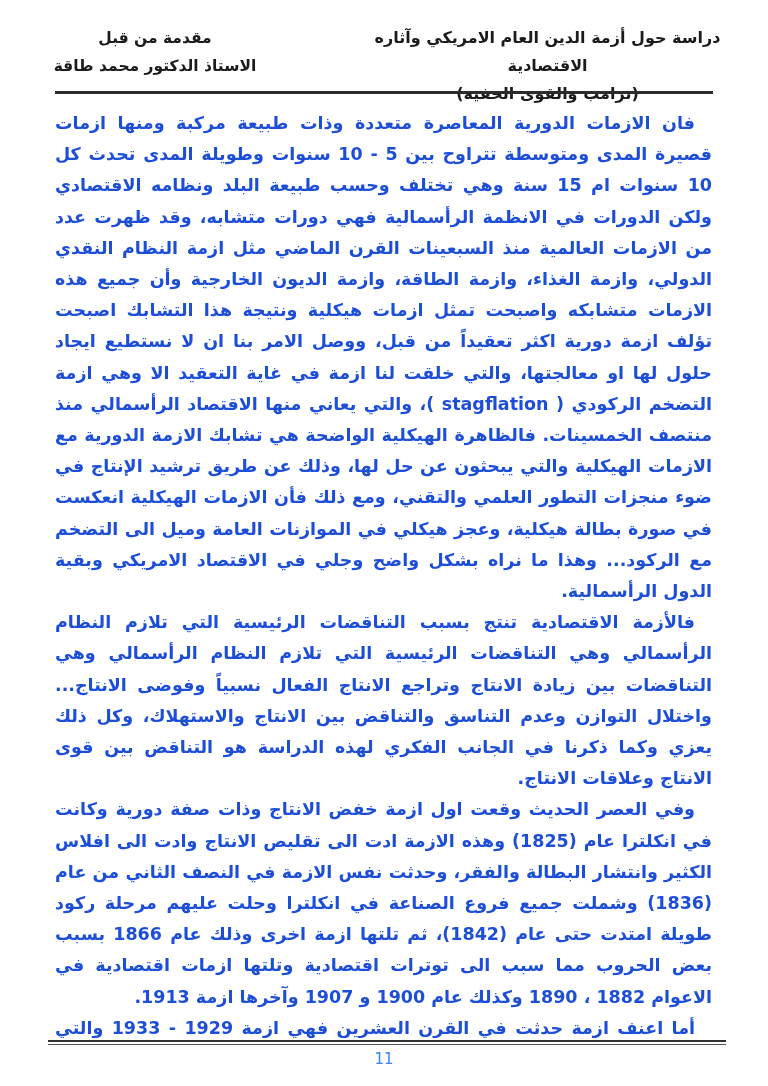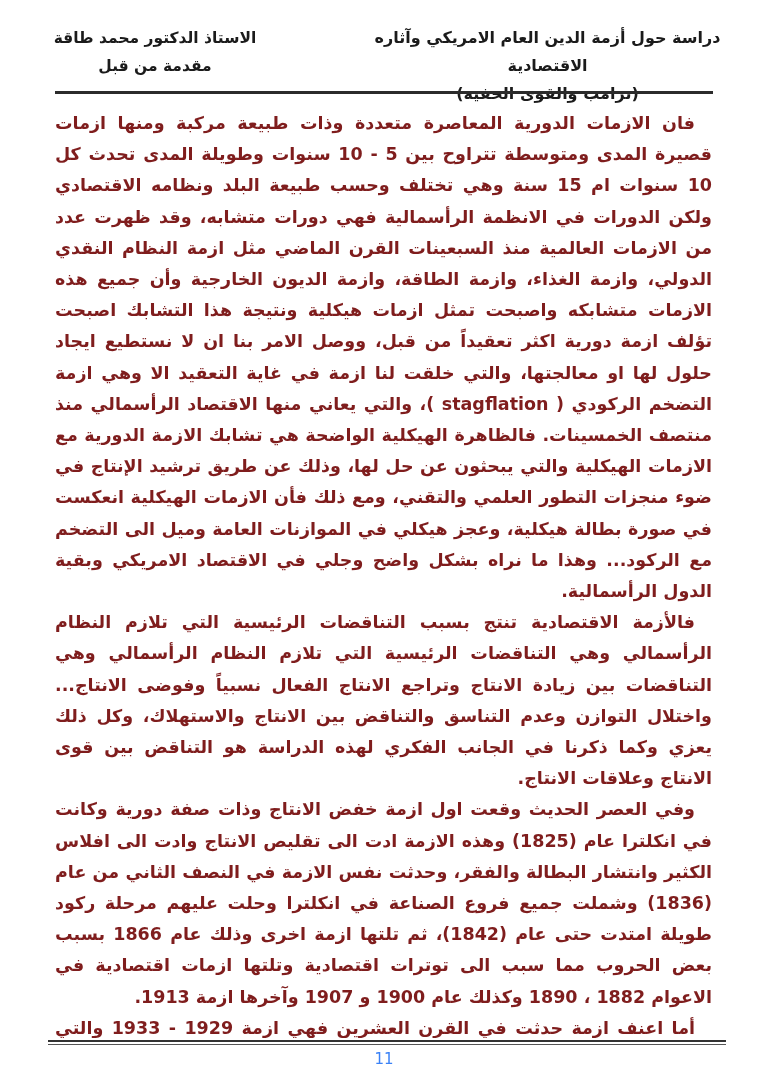--- a/index.html
+++ b/index.html
@@ -28,21 +28,21 @@
     background:#2b2b2b;
   }
   
   .body-text {
     position:absolute; top:108px; right:56px; left:55px; height:930px;
     overflow:hidden;
     direction:rtl;
     text-align:justify;
     font-size:17.5px; font-weight:bold;
     line-height:31.2px;
-    color:#7f1d1d;
+    color:#1d4ed8;
   }
   .body-text p { margin:0; padding:0; text-indent:17px; }
   
   .rule-bottom {
     position:absolute; top:1040px; left:48px; width:678px; height:2px;
     border-top:2px solid #333333;
     border-bottom:1px solid #555555;
   }
   .page-number {
     position:absolute; top:1050px; left:0; width:100%;
@@ -55,22 +55,22 @@
 <body>
 
 <div class="page">
 
   <div class="header-title">
     <div>دراسة حول أزمة الدين العام الامريكي وآثاره الاقتصادية</div>
     <div>(ترامب والقوى الخفية)</div>
   </div>
 
   <div class="header-presenter">
+    <div>مقدمة من قبل</div>
     <div>الاستاذ الدكتور محمد طاقة</div>
-    <div>مقدمة من قبل</div>
   </div>
 
   <div class="rule-top"></div>
 
   <div class="body-text">
     <p>فان الازمات الدورية المعاصرة متعددة وذات طبيعة مركبة ومنها ازمات قصيرة المدى ومتوسطة تتراوح بين 5 - 10 سنوات وطويلة المدى تحدث كل 10 سنوات ام 15 سنة وهي تختلف وحسب طبيعة البلد ونظامه الاقتصادي ولكن الدورات في الانظمة الرأسمالية فهي دورات متشابه، وقد ظهرت عدد من الازمات العالمية منذ السبعينات القرن الماضي مثل ازمة النظام النقدي الدولي، وازمة الغذاء، وازمة الطاقة، وازمة الديون الخارجية وأن جميع هذه الازمات متشابكه واصبحت تمثل ازمات هيكلية ونتيجة هذا التشابك اصبحت تؤلف ازمة دورية اكثر تعقيداً من قبل، ووصل الامر بنا ان لا نستطيع ايجاد حلول لها او معالجتها، والتي خلقت لنا ازمة في غاية التعقيد الا وهي ازمة التضخم الركودي ( stagflation )، والتي يعاني منها الاقتصاد الرأسمالي منذ منتصف الخمسينات. فالظاهرة الهيكلية الواضحة هي تشابك الازمة الدورية مع الازمات الهيكلية والتي يبحثون عن حل لها، وذلك عن طريق ترشيد الإنتاج في ضوء منجزات التطور العلمي والتقني، ومع ذلك فأن الازمات الهيكلية انعكست في صورة بطالة هيكلية، وعجز هيكلي في الموازنات العامة وميل الى التضخم مع الركود... وهذا ما نراه بشكل واضح وجلي في الاقتصاد الامريكي وبقية الدول الرأسمالية.</p>
     <p>فالأزمة الاقتصادية تنتج بسبب التناقضات الرئيسية التي تلازم النظام الرأسمالي وهي التناقضات الرئيسية التي تلازم النظام الرأسمالي وهي التناقضات بين زيادة الانتاج وتراجع الانتاج الفعال نسبياً وفوضى الانتاج... واختلال التوازن وعدم التناسق والتناقض بين الانتاج والاستهلاك، وكل ذلك يعزي وكما ذكرنا في الجانب الفكري لهذه الدراسة هو التناقض بين قوى الانتاج وعلاقات الانتاج.</p>
     <p>وفي العصر الحديث وقعت اول ازمة خفض الانتاج وذات صفة دورية وكانت في انكلترا عام (1825) وهذه الازمة ادت الى تقليص الانتاج وادت الى افلاس الكثير وانتشار البطالة والفقر، وحدثت نفس الازمة في النصف الثاني من عام (1836) وشملت جميع فروع الصناعة في انكلترا وحلت عليهم مرحلة ركود طويلة امتدت حتى عام (1842)، ثم تلتها ازمة اخرى وذلك عام 1866 بسبب بعض الحروب مما سبب الى توترات اقتصادية وتلتها ازمات اقتصادية في الاعوام 1882 ، 1890 وكذلك عام 1900 و 1907 وآخرها ازمة 1913.</p>
     <p>أما اعنف ازمة حدثت في القرن العشرين فهي ازمة 1929 - 1933 والتي هزت العالم. وتلتها أزمة 1974 - 1975 والتي اعلنت عن ولادة مرحلة جديدة للمنظومة الرأسمالية وتعد ازمة 1981 - 1983 أشد عنفاً والتي كانت ازمة افراط في الانتاج وعدم قدرة السوق على استيعابه وصارت تأخذ شكل الركود المتد لا شكل دورة الانتعاش والركود.</p>
   </div>

